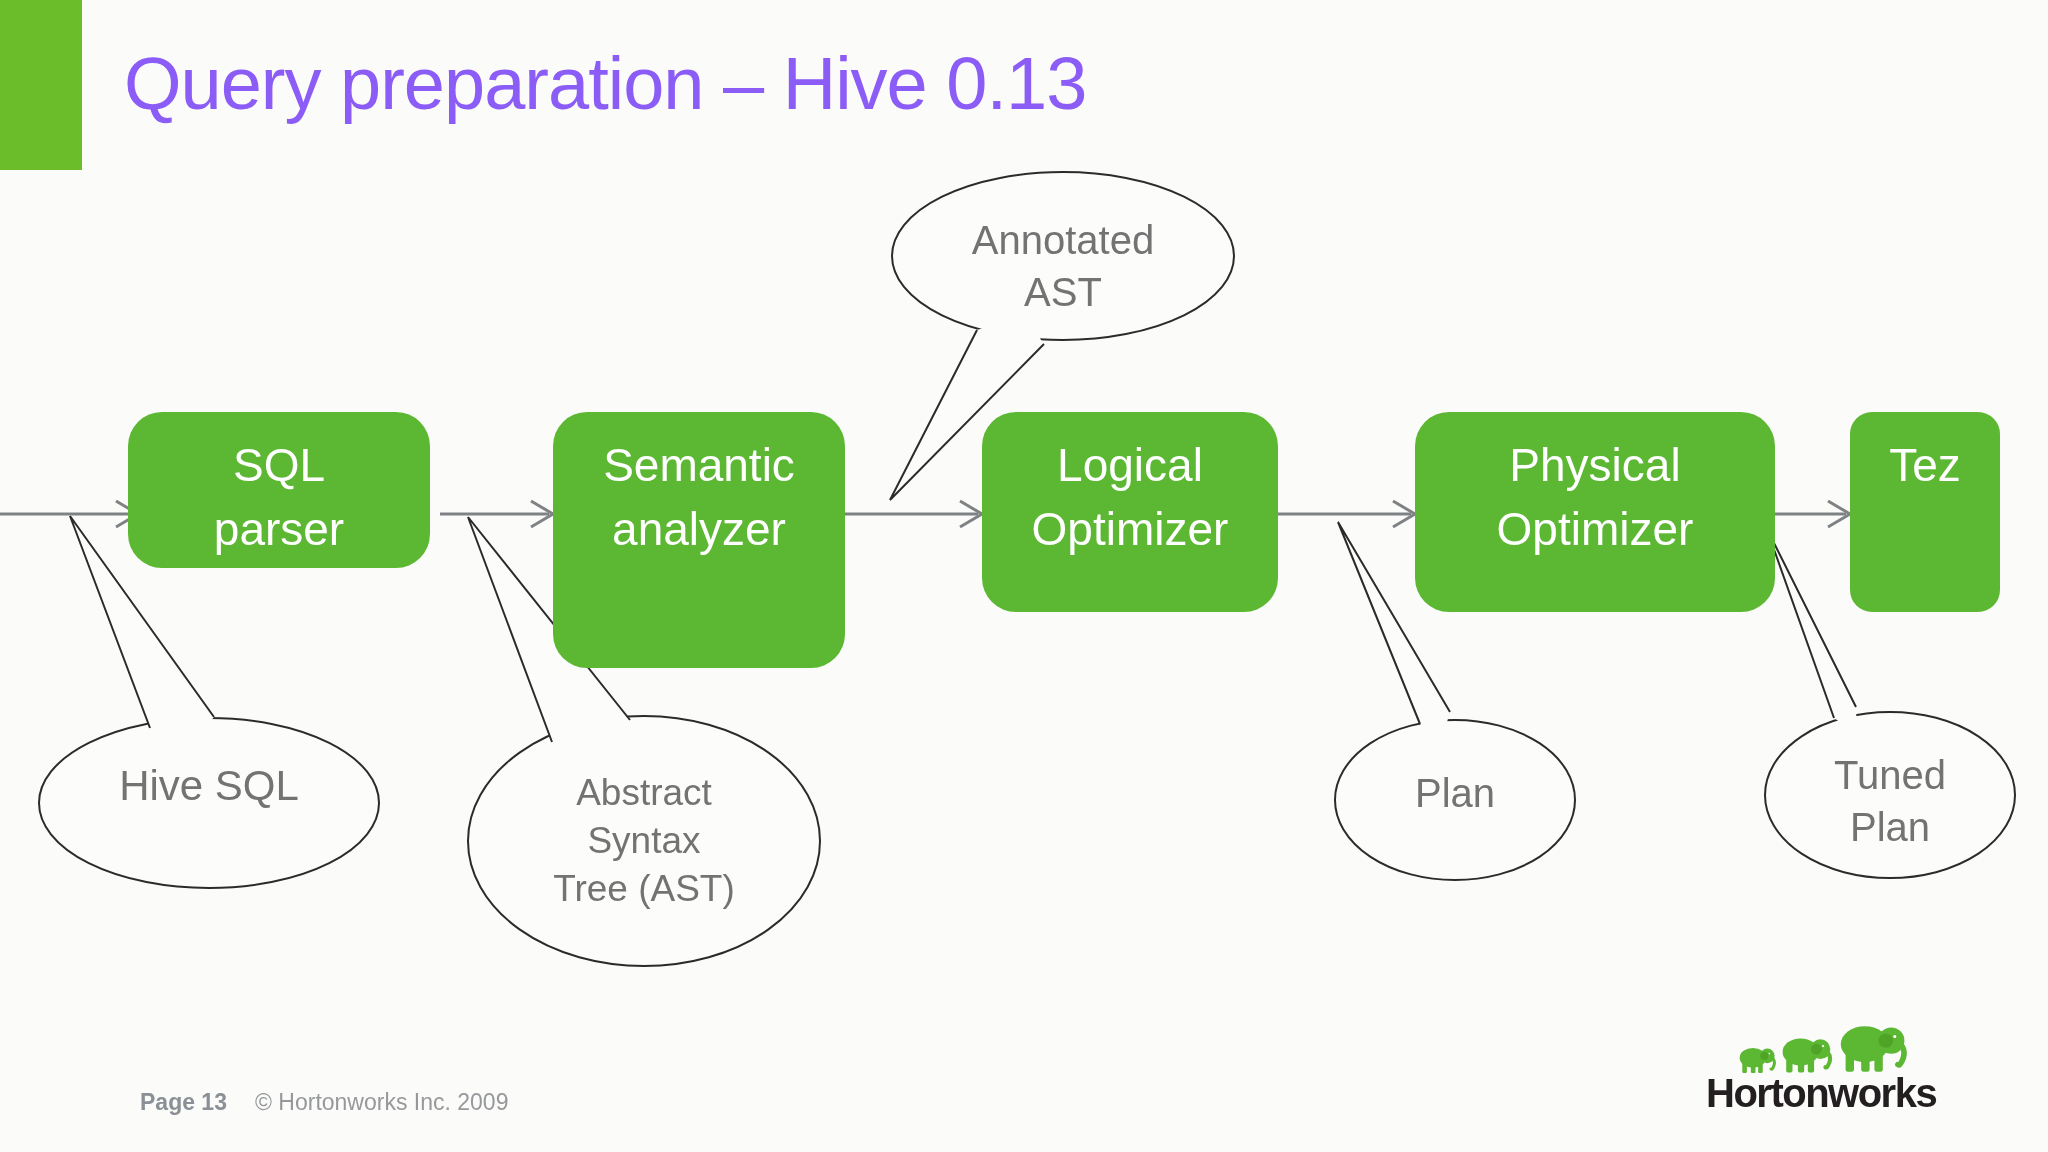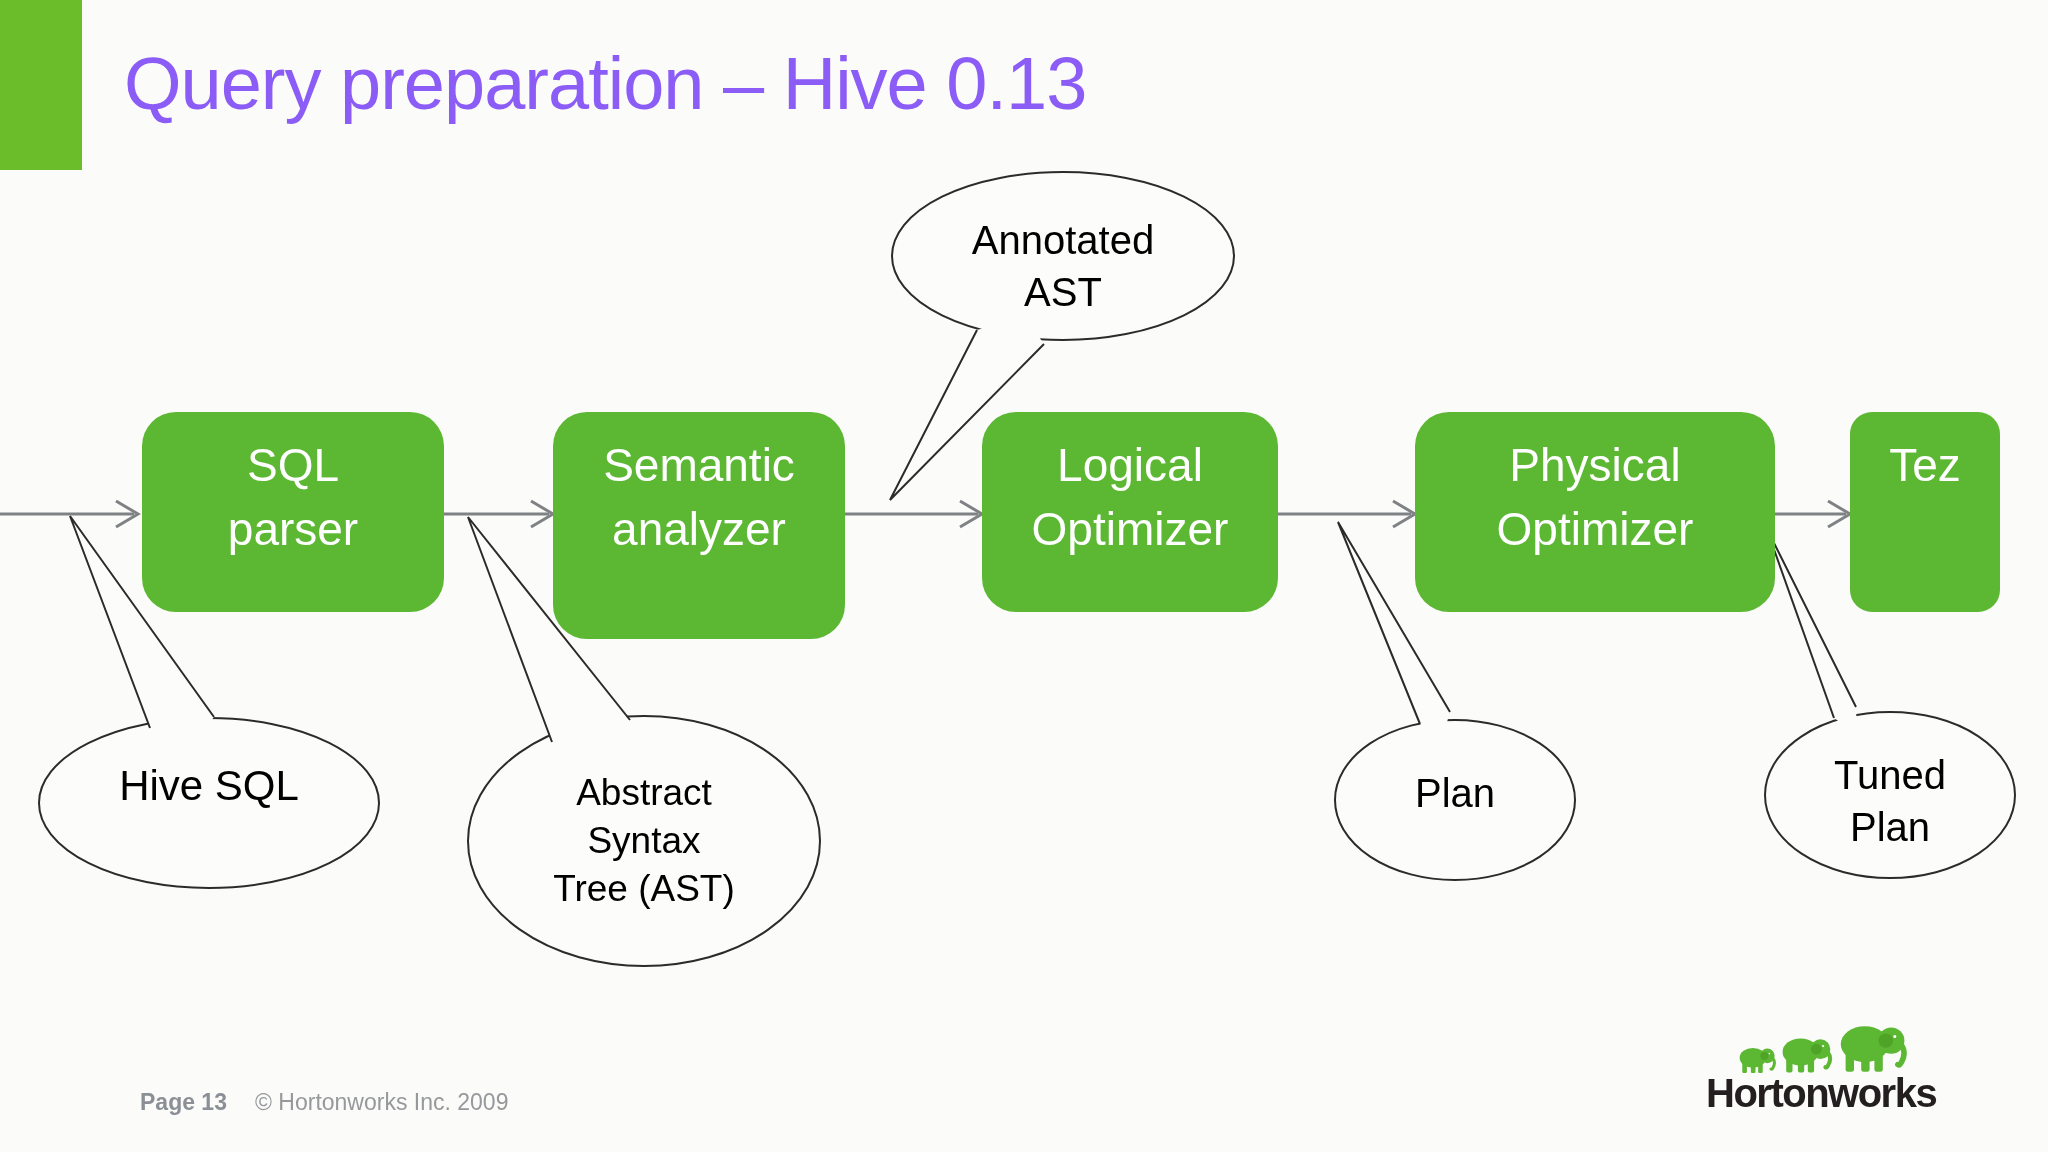--- a/index.html
+++ b/index.html
@@ -35,30 +35,30 @@
     z-index: 2;
     background: var(--box-green, #5CB733);
     border-radius: 34px;
     color: #FFFFFF;
     font-size: 46px; line-height: 64px;
     text-align: center;
     white-space: pre-line;
     display: flex; justify-content: center; align-items: flex-start;
     padding-top: 21px; box-sizing: border-box;
   }
-  #node-sql-parser        { left: 142px;  top: 412px; width: 302px; height: 200px; }
-  #node-semantic-analyzer { left: 553px;  top: 412px; width: 292px; height: 227px; text-align: center; }
+  #node-sql-parser        { left: 128px;  top: 412px; width: 302px; height: 156px; }
+  #node-semantic-analyzer { left: 553px;  top: 412px; width: 292px; height: 256px; text-align: center; }
   #node-logical-optimizer { left: 982px;  top: 412px; width: 296px; height: 200px; }
   #node-physical-optimizer{ left: 1415px; top: 412px; width: 360px; height: 200px; }
   #node-tez               { left: 1850px; top: 412px; width: 150px; height: 200px; border-radius: 22px; }
 
   
   .callout-label {
     z-index: 3;
-    color: #000000;
+    color: #737373;
     text-align: center;
     white-space: pre-line;
     display: flex; justify-content: center; align-items: center;
     box-sizing: border-box;
     font-size: 40px; line-height: 52px;
   }
   #callout-label-hive-sql      { left: 39px;   top: 718px; width: 340px; height: 170px; font-size: 42px; padding-bottom: 34px; }
   #callout-label-ast           { left: 468px;  top: 716px; width: 352px; height: 250px; font-size: 37px; line-height: 48px; }
   #callout-label-annotated-ast { left: 892px;  top: 172px; width: 342px; height: 168px; padding-top: 20px; }
   #callout-label-plan          { left: 1335px; top: 720px; width: 240px; height: 160px; padding-bottom: 14px; }

